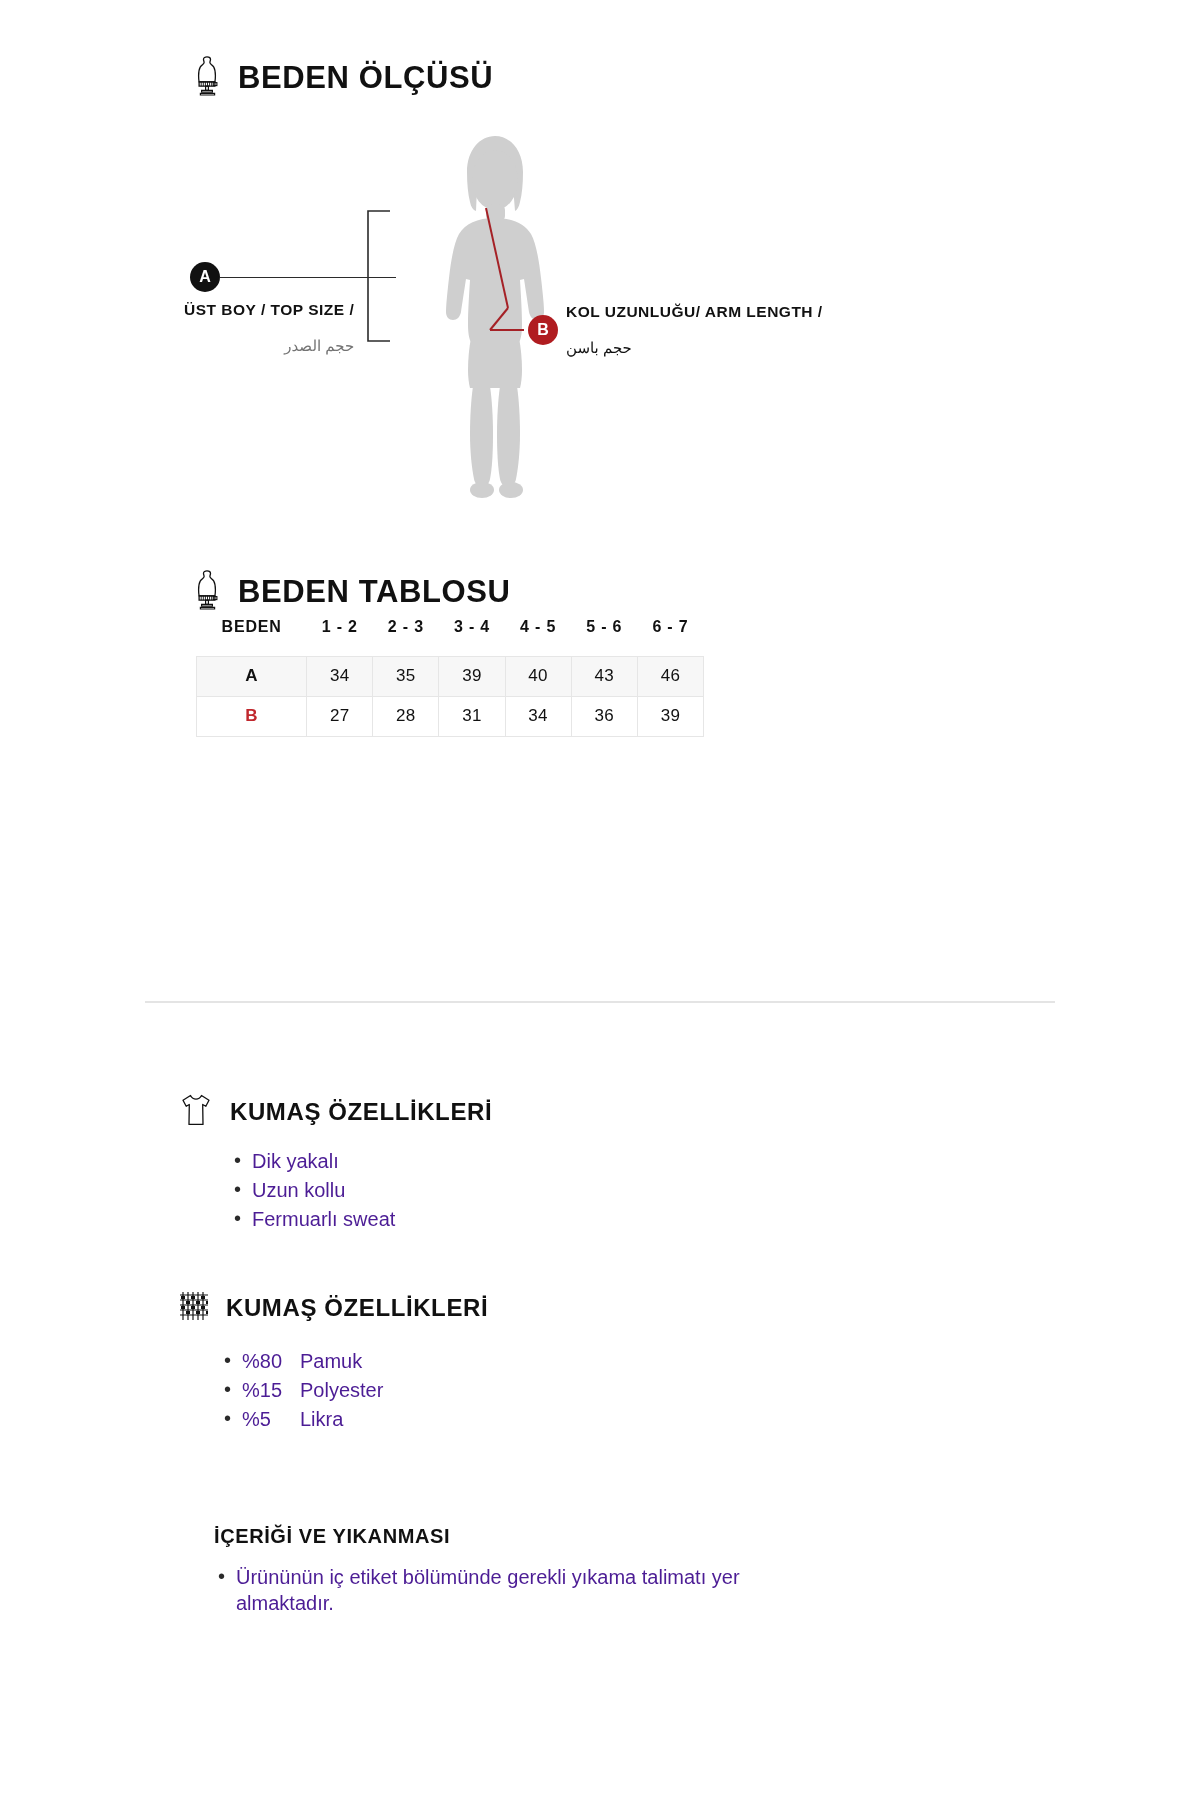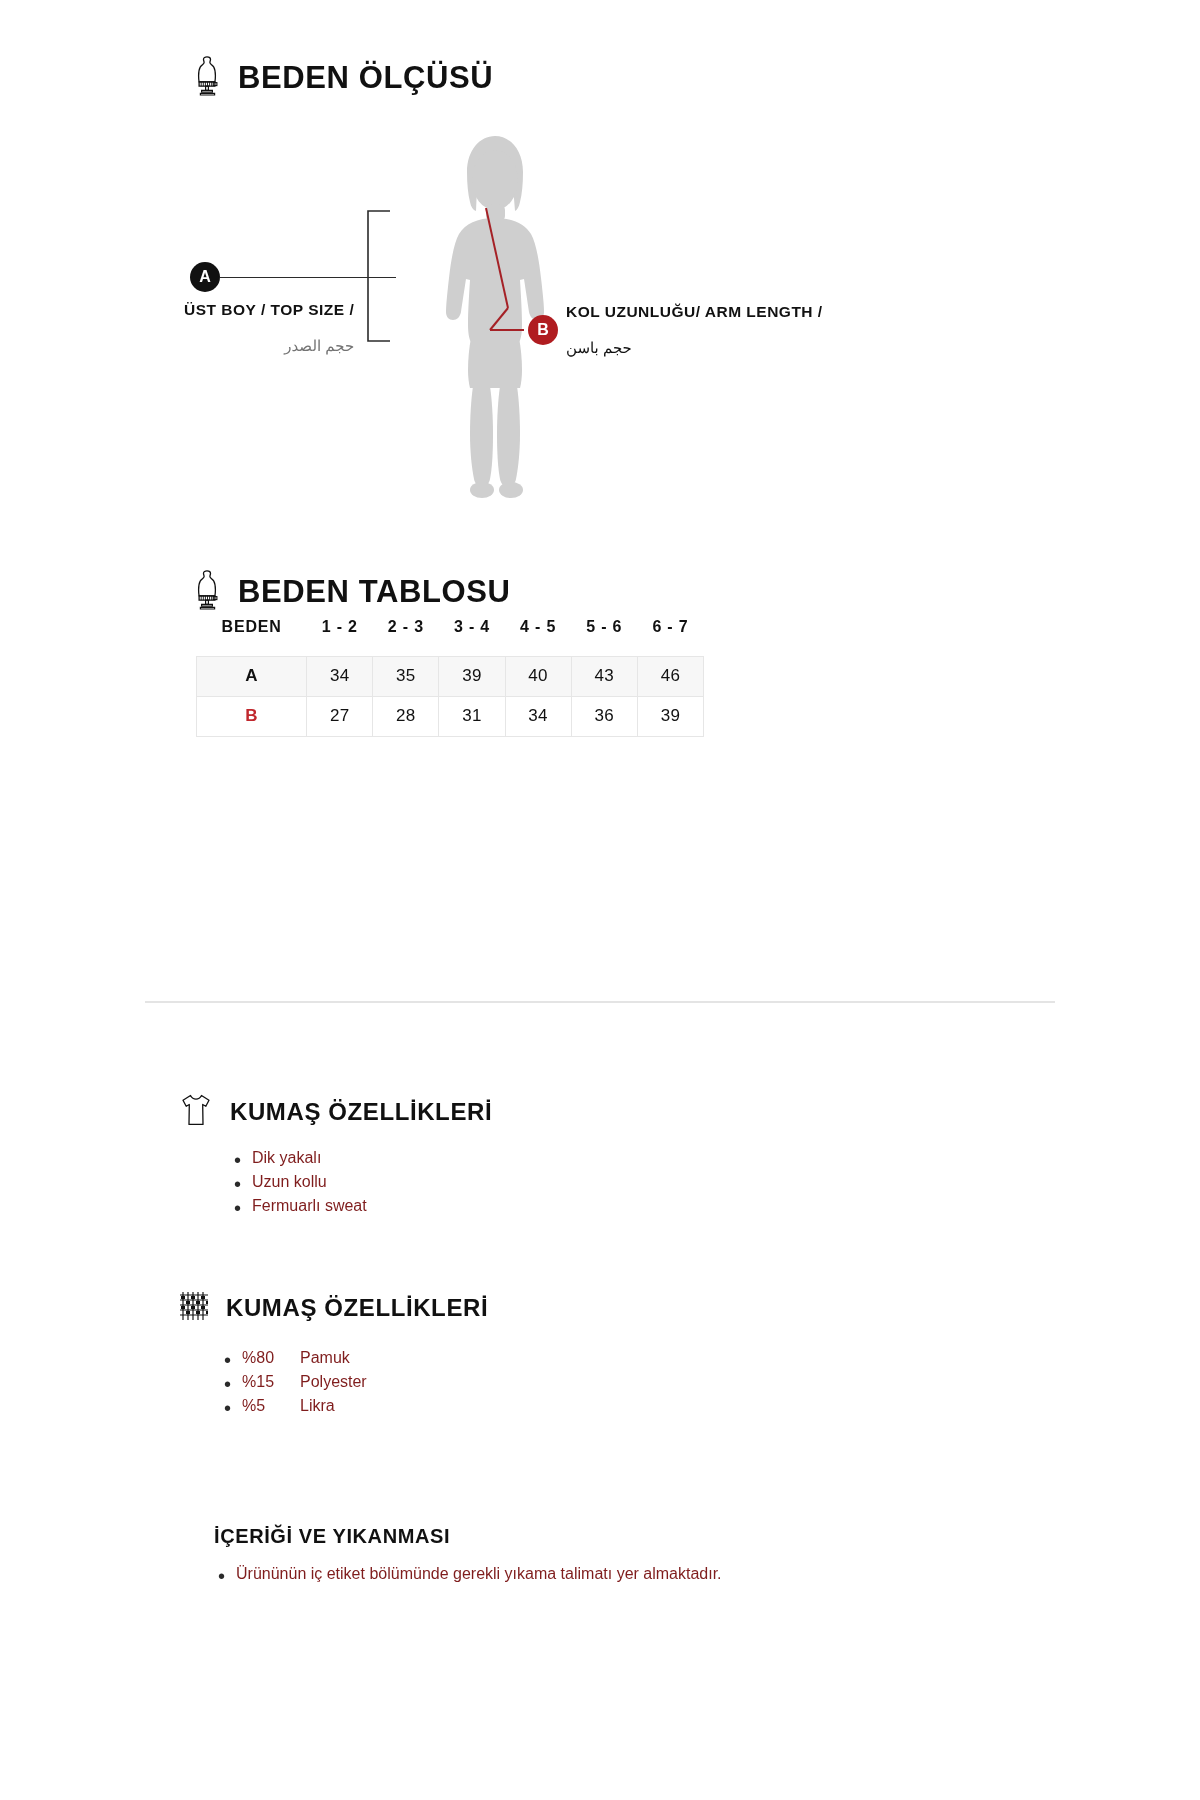--- a/index.html
+++ b/index.html
@@ -84,21 +84,21 @@
     width: 910px; height: 2px; background: #e4e4e4;
   }
 
   
   .block-product { position: absolute; left: 176px; top: 1090px; }
   .block-fabric  { position: absolute; left: 176px; top: 1288px; }
   .block-care    { position: absolute; left: 214px; top: 1525px; }
 
   ul.bullets { list-style: none; margin-top: 14px; }
   ul.bullets li {
-    font-size: 16px; color: #7f1d1d; line-height: 1.3;
+    font-size: 20px; color: #4c1d95; line-height: 1.3;
     padding-left: 22px; position: relative; margin-bottom: 3px;
   }
   ul.bullets li::before {
     content: "•"; position: absolute; left: 4px; top: -1px; font-size: 20px; color: #2a2a2a;
   }
   .block-product ul.bullets { margin-left: 54px; }
   .block-fabric  ul.bullets { margin-left: 44px; margin-top: 20px; }
   .block-care    ul.bullets { margin-left: 0px; margin-top: 16px; }
 
   .frac { display: inline-block; min-width: 58px; }

